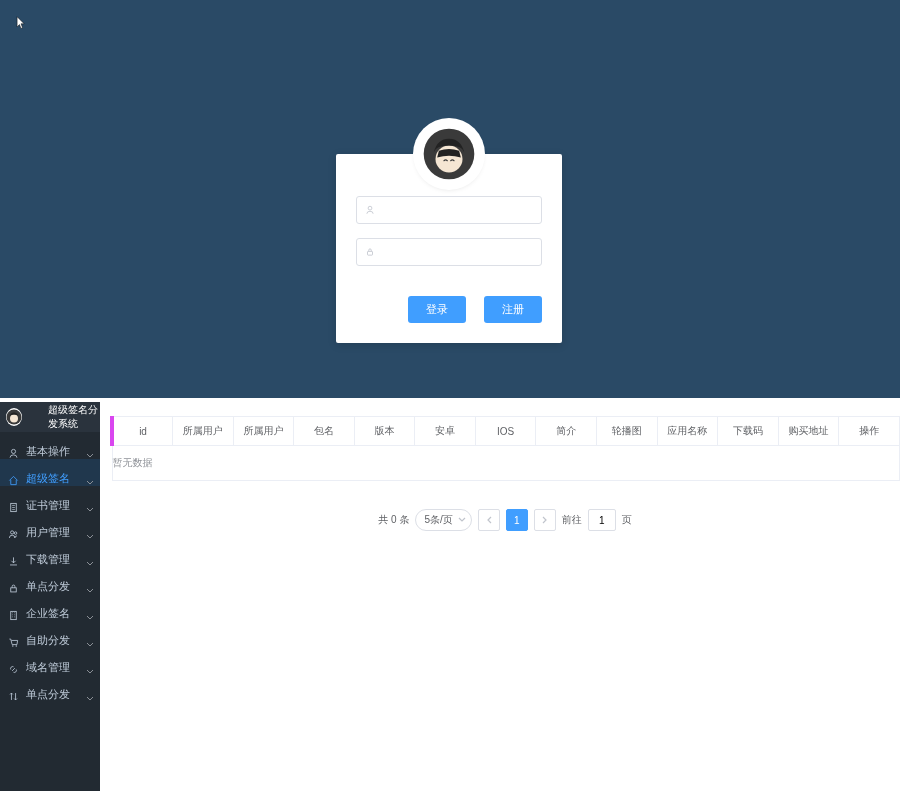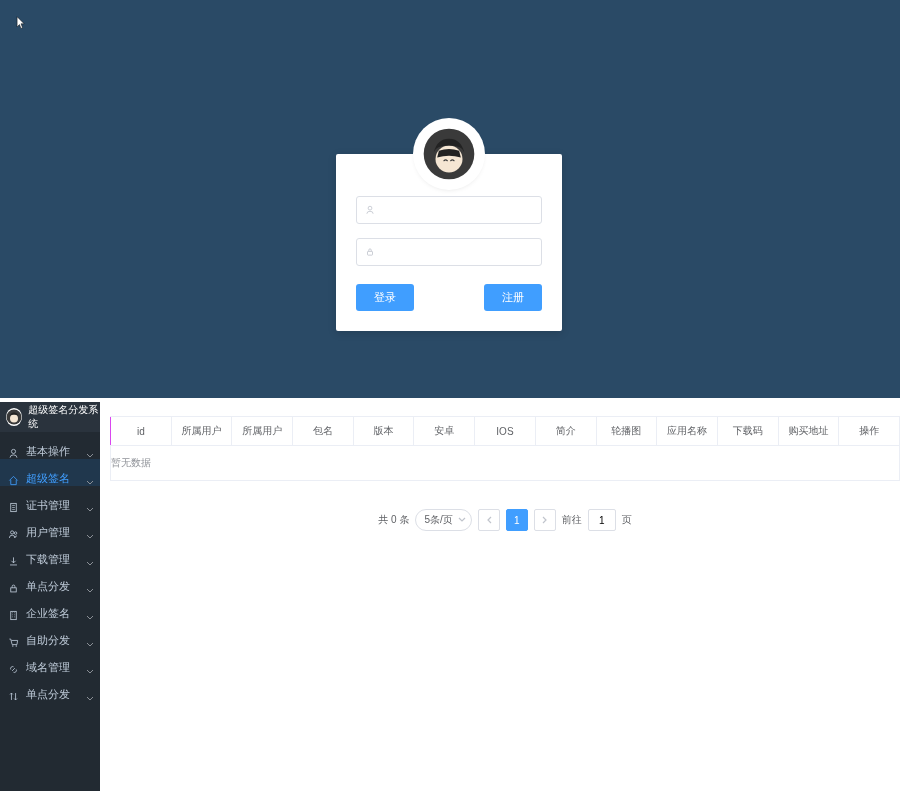--- a/index.html
+++ b/index.html
@@ -23,49 +23,49 @@
 .avatar-circle svg { width: 54px; height: 54px; }
 .input-row {
   border: 1px solid #dcdfe6; border-radius: 3px; height: 28px;
   display: flex; align-items: center; margin-bottom: 14px; padding: 0 8px;
 }
 .input-row .icon { width: 12px; color: #c0c4cc; display: flex; align-items: center; margin-right: 6px; }
 .input-row input {
   border: none; outline: none; flex: 1; font-size: 11px; height: 100%;
   background: transparent;
 }
-.btn-row { display: flex; justify-content: space-between; gap: 18px; margin-top: 18px; }
+.btn-row { display: flex; justify-content: flex-end; gap: 18px; margin-top: 30px; }
 .btn {
   background: #409eff; color: #fff; border: none; border-radius: 3px;
   padding: 6px 18px; font-size: 11px; cursor: pointer;
 }
 
 
 .bottom-panel { display: flex; height: 393px; background: #fff; }
 .sidebar { width: 100px; background: #222a32; color: #bfcbd9; font-size: 11px; }
 .brand { height: 30px; background: #2a333d; display: flex; align-items: center; padding-left: 6px; gap: 6px; }
 .brand-avatar { width: 18px; height: 18px; border-radius: 50%; background: #fff; display:flex;align-items:center;justify-content:center; }
 .brand-avatar svg { width: 16px; height: 16px; }
-.brand-title { font-size: 10px; color: #fff; }
+.brand-title { font-size: 10px; color: #fff; margin-left: 20px; }
 .menu-item {
   height: 27px; display: flex; align-items: flex-end; padding: 0 8px;
   cursor: pointer; position: relative;
 }
 .menu-item.active { background: #1890ff22; color: #409eff; }
 .menu-item .mi-icon { width: 12px; margin-right: 6px; display:flex; }
 .menu-item .arrow { position: absolute; right: 6px; color: #8a8f96; }
 .content { flex: 1; padding: 14px 0 0 10px; }
 .table { width: 100%; border-collapse: collapse; table-layout: fixed; }
 .table th {
   font-size: 10px; font-weight: normal; color: #606266;
   border-bottom: 1px solid #ebeef5; border-right: 1px solid #ebeef5;
   border-top: 1px solid #ebeef5; padding: 7px 4px; background: #fff;
   white-space: nowrap;
 }
-.table th:first-child { border-left: 1px solid #d946ef; }
+.table th:first-child { border-left: 4px solid #d946ef; }
 .empty-row td { text-align: left; font-size: 10px; color: #909399; padding: 10px 0; border-bottom: 1px solid #ebeef5; border-left:1px solid #ebeef5; border-right:1px solid #ebeef5;}
 .pagination {
   display: flex; justify-content: center; align-items: center; gap: 6px;
   margin-top: 28px; font-size: 10px; color: #606266;
 }
 .page-select {
   border: 1px solid #dcdfe6; border-radius: 11px; padding: 3px 18px 3px 8px;
   font-size: 10px; position: relative; background: #fff;
 }
 .page-btn {

